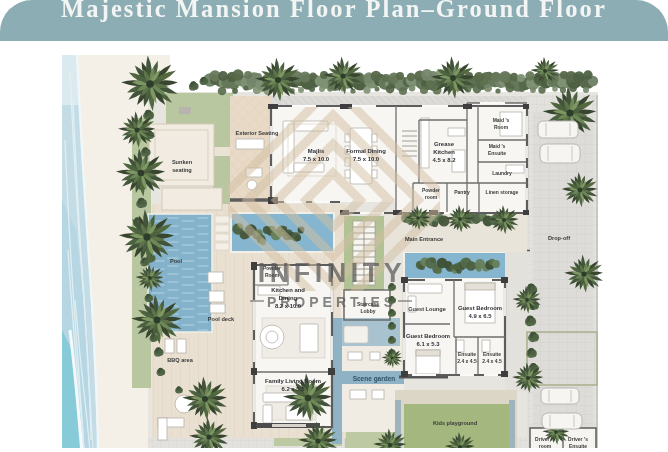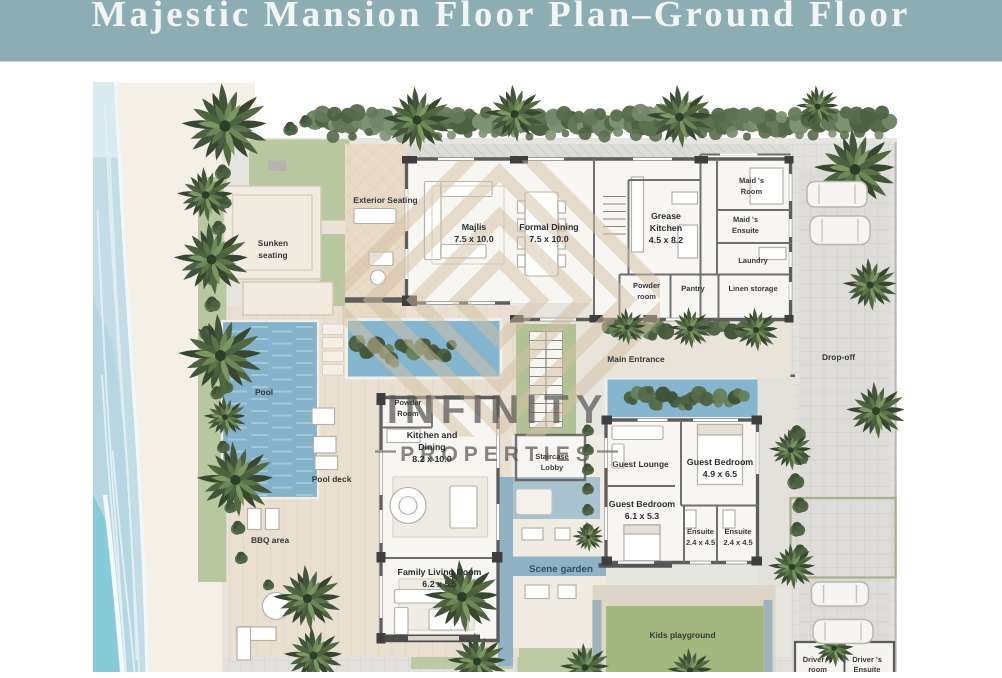--- a/index.html
+++ b/index.html
@@ -1,14 +1,14 @@
 <!DOCTYPE html>
 <html><head><meta charset="utf-8">
 <style>html,body{margin:0;padding:0;background:#fff;}
-#page{width:668px;height:448px;position:relative;overflow:hidden;font-family:"Liberation Sans",sans-serif;}</style></head>
+#page{width:668px;height:448px;position:relative;overflow:hidden;font-family:"Liberation Sans",sans-serif;border-radius:32px;}</style></head>
 <body>
 <div id="page">
 <svg width="668" height="452" viewBox="0 0 668 452">
 <defs>
 <g id="palm">
 <path d="M0 0 Q 6.6 -3.4 14.6 -1.2 Q 7.3 2.4 0 0 Z" fill="#38462f" transform="rotate(1)"></path>
 <path d="M0 0 Q 6.9 -3.4 15.3 -1.2 Q 7.6 2.4 0 0 Z" fill="#42543a" transform="rotate(24)"></path>
 <path d="M0 0 Q 6.9 -3.4 15.2 -1.2 Q 7.6 2.4 0 0 Z" fill="#4c6140" transform="rotate(45)"></path>
 <path d="M0 0 Q 6.1 -3.4 13.6 -1.2 Q 6.8 2.4 0 0 Z" fill="#38462f" transform="rotate(59)"></path>
 <path d="M0 0 Q 6.4 -3.4 14.3 -1.2 Q 7.1 2.4 0 0 Z" fill="#52683f" transform="rotate(89)"></path>

